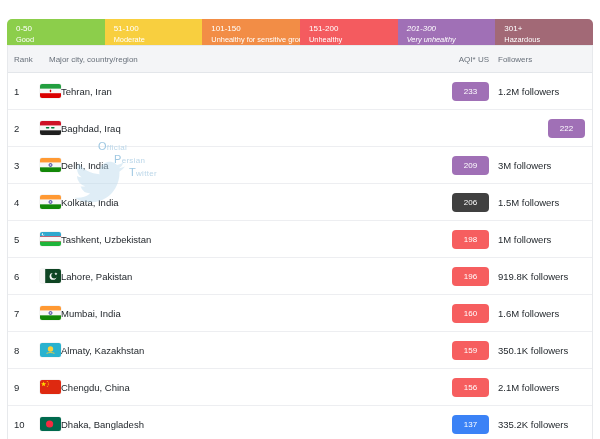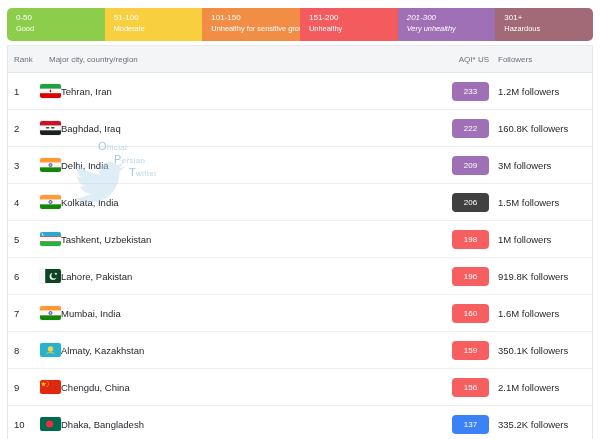--- a/index.html
+++ b/index.html
@@ -4,21 +4,21 @@
 <style>
   html,body{margin:0;padding:0;}
   body{
     width:600px;height:439px;background:#ffffff;
     font-family:"Liberation Sans", sans-serif;
     position:relative;overflow:hidden;
     color:#24292e;
   }
   
   .legend{
-    position:absolute;left:7px;top:8px;width:586px;height:33px;
+    position:absolute;left:7px;top:19px;width:586px;height:33px;
     display:flex;border-radius:5px;overflow:hidden;
   }
   .legend-seg{
     flex:1 1 0;color:#ffffff;padding:4px 4px 0 9px;
     line-height:11px;overflow:hidden;
   }
   .legend-range{display:block;font-size:8px;}
   .legend-label{display:block;font-size:7.4px;white-space:nowrap;}
   
   .tablecard{
@@ -126,21 +126,20 @@
                 <rect y="9.33" width="21" height="4.67" fill="#1f1f1f"></rect>
                 <rect x="5.8" y="6.1" width="3.6" height="1.4" rx="0.7" fill="#007a3d"></rect>
                 <rect x="11" y="6.1" width="3.6" height="1.4" rx="0.7" fill="#007a3d"></rect>
               </svg>
             </span>
             <span class="city-name">Baghdad, Iraq</span>
           </div>
           <div class="c-aqi">
             <span class="badge" style="background: rgb(160, 112, 182);">222</span>
           </div>
-          <div class="c-followers">160.8K followers</div>
         </div>
         <div class="row">
           <div class="c-rank">3</div>
           <div class="c-city">
             <span class="flag">
               <svg viewBox="0 0 21 14">
                 <rect width="21" height="4.67" fill="#ff9933"></rect>
                 <rect y="4.67" width="21" height="4.67" fill="#f7f7f7"></rect>
                 <rect y="9.33" width="21" height="4.67" fill="#138808"></rect>
                 <circle cx="10.5" cy="7" r="1.5" fill="none" stroke="#000080" stroke-width="0.7"></circle>

